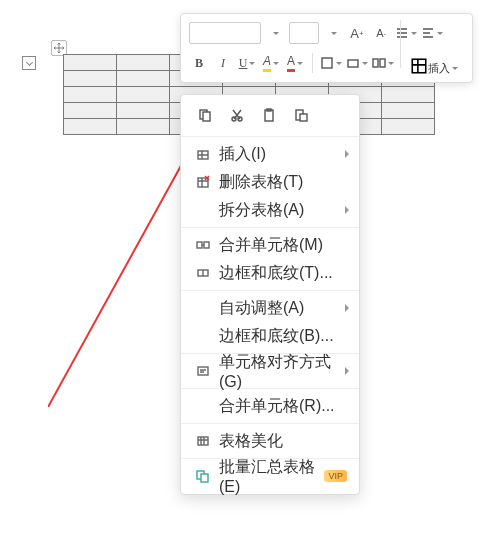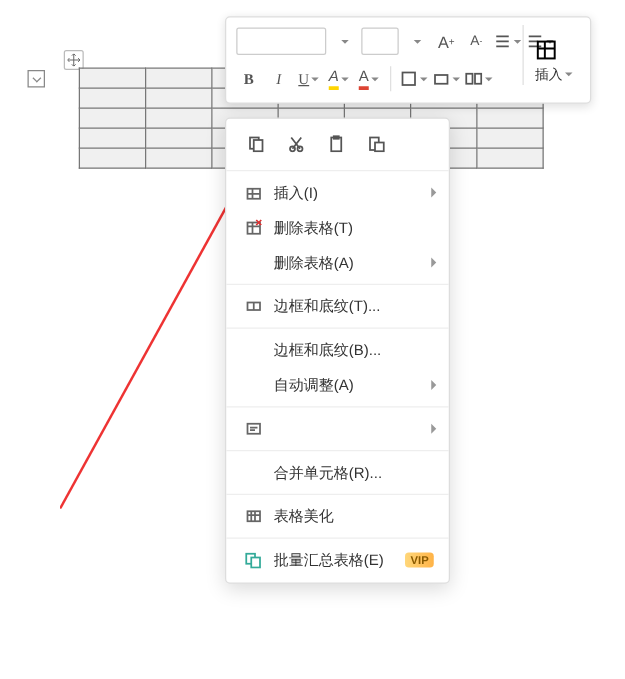--- a/index.html
+++ b/index.html
@@ -18,35 +18,35 @@
     .toolbar-row { display: flex; align-items: center; gap: 4px; height: 26px; }
     .toolbar-row + .toolbar-row { margin-top: 4px; }
     .tb-input { width: 72px; height: 22px; border: 1px solid #ccc; border-radius: 2px; font-size: 11px; padding: 0 4px; }
     .tb-num { width: 30px; height: 22px; border: 1px solid #ccc; border-radius: 2px; font-size: 11px; text-align: center; }
     .tb-btn { min-width: 20px; height: 22px; display: flex; align-items: center; justify-content: center; cursor: pointer; border-radius: 2px; color: #555; position: relative; }
     .tb-btn.dd::after { content: ""; width: 0; height: 0; border-left: 3px solid transparent; border-right: 3px solid transparent; border-top: 3px solid #888; margin-left: 2px; }
     .tb-divider { width: 1px; height: 20px; background: #e0e0e0; margin: 0 3px; }
     .bold { font-weight: bold; font-family: serif; }
     .italic { font-style: italic; font-family: serif; }
     .underline { text-decoration: underline; font-family: serif; }
-    .big-btn { display: flex; flex-direction: column; align-items: flex-start; justify-content: center; height: 56px; padding: 0 6px; cursor: pointer; border-radius: 2px; }
+    .big-btn { display: flex; flex-direction: row; align-items: flex-end; justify-content: center; height: 56px; padding: 0 6px; cursor: pointer; border-radius: 2px; }
     .big-btn .bicon { height: 20px; display: flex; align-items: center; }
     .big-btn .blbl { font-size: 11px; color: #333; margin-top: 2px; display: flex; align-items: center; }
     .big-btn .blbl::after { content: ""; width: 0; height: 0; border-left: 3px solid transparent; border-right: 3px solid transparent; border-top: 3px solid #888; margin-left: 2px; }
     .right-section { position: absolute; right: 8px; top: 6px; display: flex; height: 56px; }
     
     .context-menu { position: absolute; left: 180px; top: 94px; width: 180px; background: #fff; border: 1px solid #ddd; border-radius: 4px; box-shadow: 0 4px 16px rgba(0,0,0,0.15); padding: 4px 0; }
     .cm-iconrow { display: flex; align-items: center; justify-content: flex-start; gap: 12px; padding: 6px 14px 8px 14px; }
     .cm-iconbtn { width: 20px; height: 20px; display: flex; align-items: center; justify-content: center; cursor: pointer; color: #555; }
     .cm-sep { height: 1px; background: #eee; margin: 3px 0; }
     .cm-item { display: flex; align-items: center; height: 28px; padding: 0 12px 0 12px; cursor: pointer; position: relative; }
     .cm-item .cm-icon { width: 20px; display: flex; align-items: center; justify-content: center; color: #666; margin-right: 6px; }
-    .cm-item .cm-text { flex: 1; font-size: 12px; color: #333; }
+    .cm-item .cm-text { flex: 1; font-size: 16px; color: #333; }
     .cm-item.has-sub::after { content: ""; width: 0; height: 0; border-top: 4px solid transparent; border-bottom: 4px solid transparent; border-left: 4px solid #999; position: absolute; right: 10px; }
-    .vip-badge { font-size: 9px; background: linear-gradient(90deg,#ffd77a,#ffb347); color: #8a5a00; border-radius: 3px; padding: 1px 4px; margin-left: 4px; font-weight: bold; }
+    .vip-badge { font-size: 9px; background: linear-gradient(90deg,#ffd77a,#ffb347); color: #8a5a00; border-radius: 3px; padding: 1px 4px; margin-left: 4px; font-weight: normal; }
     
     .annotation-line { position: absolute; left: 48px; top: 107px; width: 170px; height: 300px; pointer-events: none; }
     
     svg.icon { width: 14px; height: 14px; fill: none; stroke: currentColor; stroke-width: 1.4; }
   </style>
 </head>
 <body>
 
 <div class="page-icon"></div>
 
@@ -221,49 +221,60 @@
         <svg class="icon" viewBox="0 0 14 14">
           <rect x="2" y="3" width="10" height="9"></rect>
           <path d="M2 6h10M6 3v9"></path>
           <path d="M9 1l4 4M13 1l-4 4" stroke="#d33"></path>
         </svg>
       </div>
     <span class="cm-text">删除表格(T)</span>
   </div>
   <div class="cm-item has-sub">
     <div class="cm-icon"></div>
-    <span class="cm-text">删除表格(A)</span>
-  </div>
-  <div class="cm-sep"></div>
+    <span class="cm-text">拆分表格(A)</span>
+  </div>
+  <div class="cm-sep"></div>
+  <div class="cm-item">
+    <div class="cm-icon">
+        <svg class="icon" viewBox="0 0 14 14">
+          <rect x="1" y="4" width="5" height="6"></rect>
+          <rect x="8" y="4" width="5" height="6"></rect>
+          <path d="M6 7h2"></path>
+        </svg>
+      </div>
+    <span class="cm-text">合并单元格(M)</span>
+  </div>
   <div class="cm-item">
     <div class="cm-icon">
         <svg class="icon" viewBox="0 0 14 14">
           <rect x="2" y="4" width="10" height="6"></rect>
           <path d="M7 4v6"></path>
         </svg>
       </div>
     <span class="cm-text">边框和底纹(T)...</span>
   </div>
   <div class="cm-sep"></div>
-  <div class="cm-item">
-    <div class="cm-icon"></div>
-    <span class="cm-text">边框和底纹(B)...</span>
-  </div>
   <div class="cm-item has-sub">
     <div class="cm-icon"></div>
     <span class="cm-text">自动调整(A)</span>
   </div>
+  <div class="cm-item">
+    <div class="cm-icon"></div>
+    <span class="cm-text">边框和底纹(B)...</span>
+  </div>
   <div class="cm-sep"></div>
   <div class="cm-item has-sub">
     <div class="cm-icon">
         <svg class="icon" viewBox="0 0 14 14">
           <rect x="2" y="3" width="10" height="8"></rect>
           <path d="M4 6h6M4 8h4"></path>
         </svg>
       </div>
+    <span class="cm-text">单元格对齐方式(G)</span>
   </div>
   <div class="cm-sep"></div>
   <div class="cm-item">
     <div class="cm-icon"></div>
     <span class="cm-text">合并单元格(R)...</span>
   </div>
   <div class="cm-sep"></div>
   <div class="cm-item">
     <div class="cm-icon">
         <svg class="icon" viewBox="0 0 14 14">

